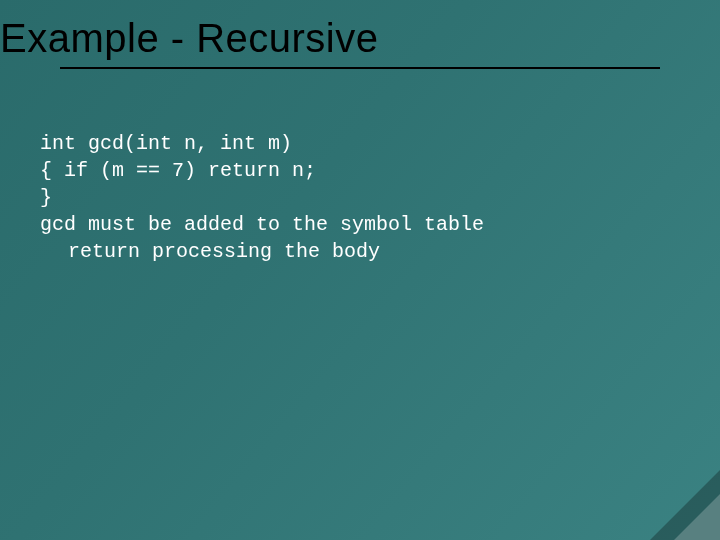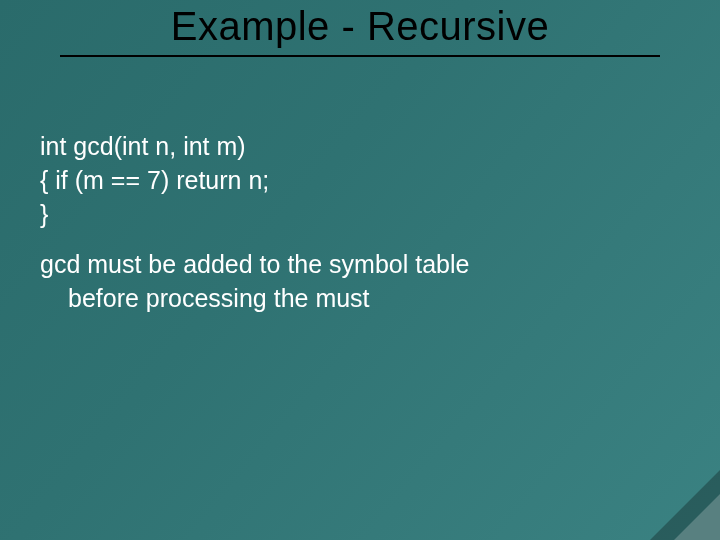--- a/index.html
+++ b/index.html
@@ -12,51 +12,52 @@
   }
   .slide {
     width: 720px;
     height: 540px;
     background: linear-gradient(130deg, #2a6b6b 0%, #2f7272 40%, #357a7a 70%, #3a8282 100%);
     position: relative;
     box-sizing: border-box;
   }
   .title {
     position: absolute;
-    top: 4px;
+    top: 16px;
     left: 0;
     right: 0;
-    text-align: center;
+    text-align: left;
     color: #000000;
     font-size: 40px;
     font-weight: 400;
     letter-spacing: 0.5px;
   }
   .title::after {
     content: "";
     display: block;
     width: 600px;
     margin: 6px auto 0 auto;
     border-bottom: 2px solid #000000;
   }
   .body {
     position: absolute;
     top: 130px;
     left: 40px;
     right: 40px;
     color: #ffffff;
-    font-size: 25px;
+    font-size: 20px;
     line-height: 1.35;
+    font-family: Liberation Mono, monospace;
   }
   .code-line {
     white-space: pre;
   }
   .indent1 { padding-left: 28px; }
   .note {
-    margin-top: 17px;
+    margin-top: 0;
   }
   .note-cont {
     padding-left: 28px;
   }
   .corner {
     position: absolute;
     right: 0;
     bottom: 0;
     width: 0;
     height: 0;
@@ -79,19 +80,19 @@
 <div class="slide">
 
   <div class="title">Example - Recursive</div>
 
   <div class="body">
     <div class="code-line">int gcd(int n, int m)</div>
     <div class="code-line">{ if (m == 7) return n;</div>
     <div class="code-line">}</div>
     <div class="note">gcd must be added to the symbol table</div>
     <div class="note-cont">
-      <span class="before">before</span><span> processing the must</span>
+      <span class="before">return</span><span> processing the body</span>
     </div>
   </div>
 
   <div class="corner"></div>
   <div class="corner-inner"></div>
 </div>
 
 </body></html>

